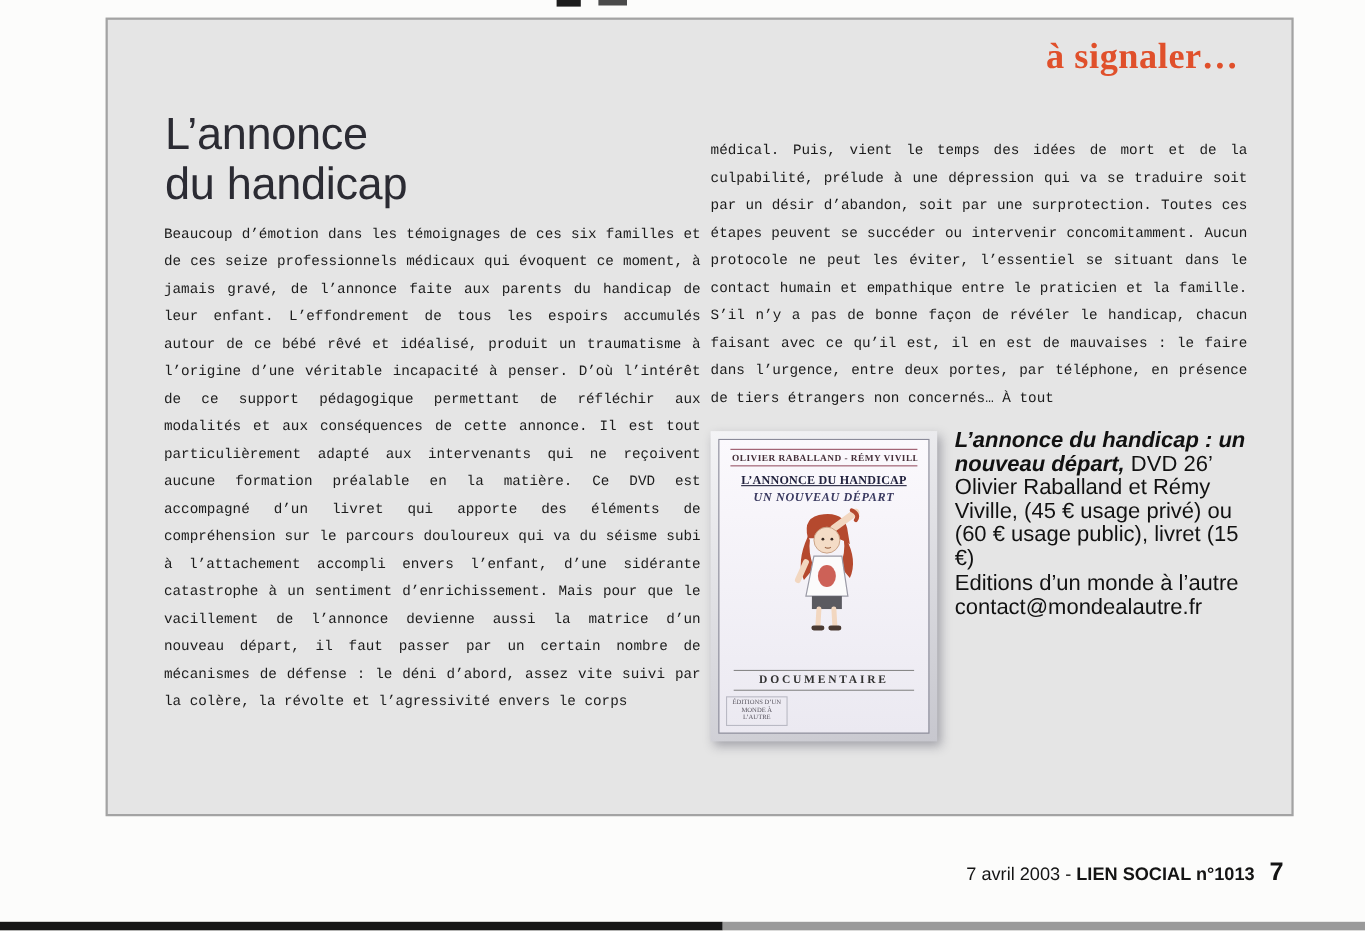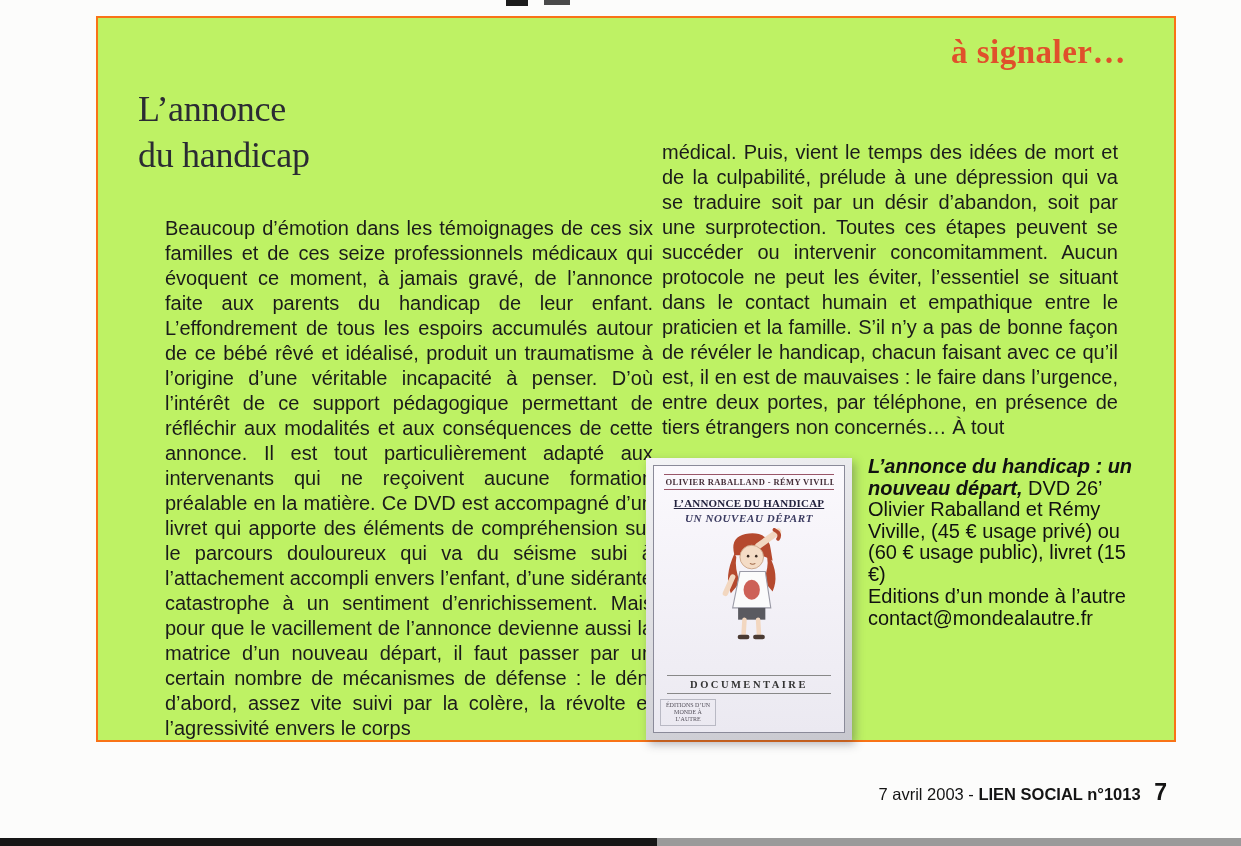--- a/index.html
+++ b/index.html
@@ -16,55 +16,55 @@
   .scan-top-1 { position:absolute; left:506px; top:0; width:22px; height:6px; background:#1c1c1c; }
   .scan-top-2 { position:absolute; left:544px; top:0; width:26px; height:5px; background:#4a4a4a; }
   .scan-bottom-left  { position:absolute; left:0;   bottom:0; width:657px; height:8px; background:#161616; }
   .scan-bottom-right { position:absolute; left:657px; bottom:0; width:584px; height:8px; background:#9a9a9a; }
 
   
   .frame {
     position: absolute;
     left: 96px; top: 16px;
     width: 1080px; height: 726px;
-    border: 2px solid #f97316;
-    background: #bef264;
+    border: 2px solid #a3a3a3;
+    background: #e5e5e5;
     box-sizing: border-box;
   }
 
   .section-label {
     position: absolute;
     top: 16px; right: 48px;
     font-family: "Liberation Serif", serif;
     font-weight: bold;
     font-size: 33px;
     letter-spacing: 0.5px;
     color: #e0502b;
   }
 
   .title {
     position: absolute;
     left: 36px; top: 64px;
-    margin: 4px;
-    font-family: Liberation Serif, serif;
+    margin: 16px;
+    font-family: Liberation Sans, sans-serif;
     font-weight: normal;
-    font-size: 36px;
+    font-size: 41px;
     line-height: 46px;
     color: #2b2b33;
     letter-spacing: -0.3px;
   }
   .title .title-line { display: block; }
 
   .bodytext {
-    font-family: Liberation Sans, sans-serif;
-    font-size: 20px;
+    font-family: Liberation Mono, monospace;
+    font-size: 13px;
     line-height: 25px;
     color: #1b1b1b;
     text-align: justify;
-    margin: 16px;
+    margin: 0;
     hyphens: auto;
   }
 
   .col1 {
     position: absolute;
     left: 51px; top: 182px;
     width: 488px;
   }
 
   .col2 {

